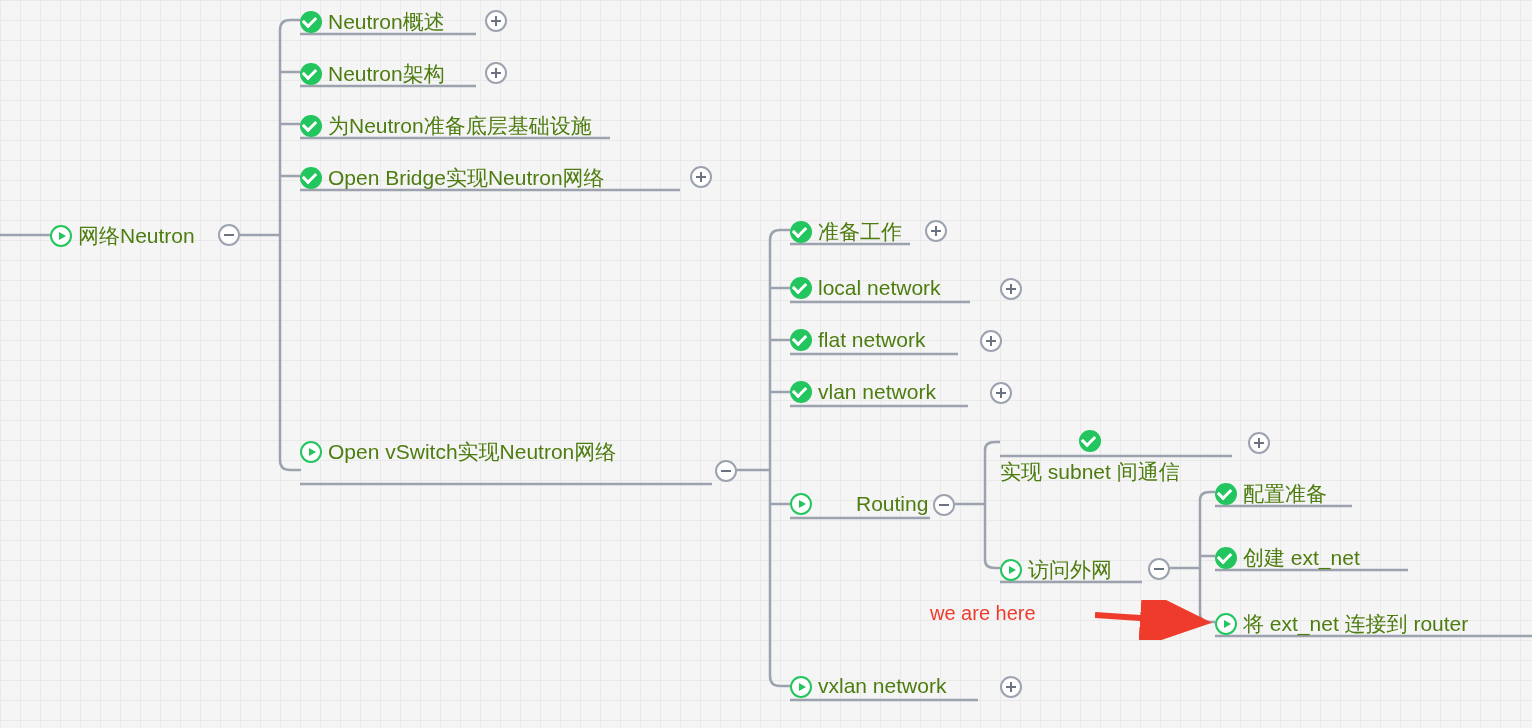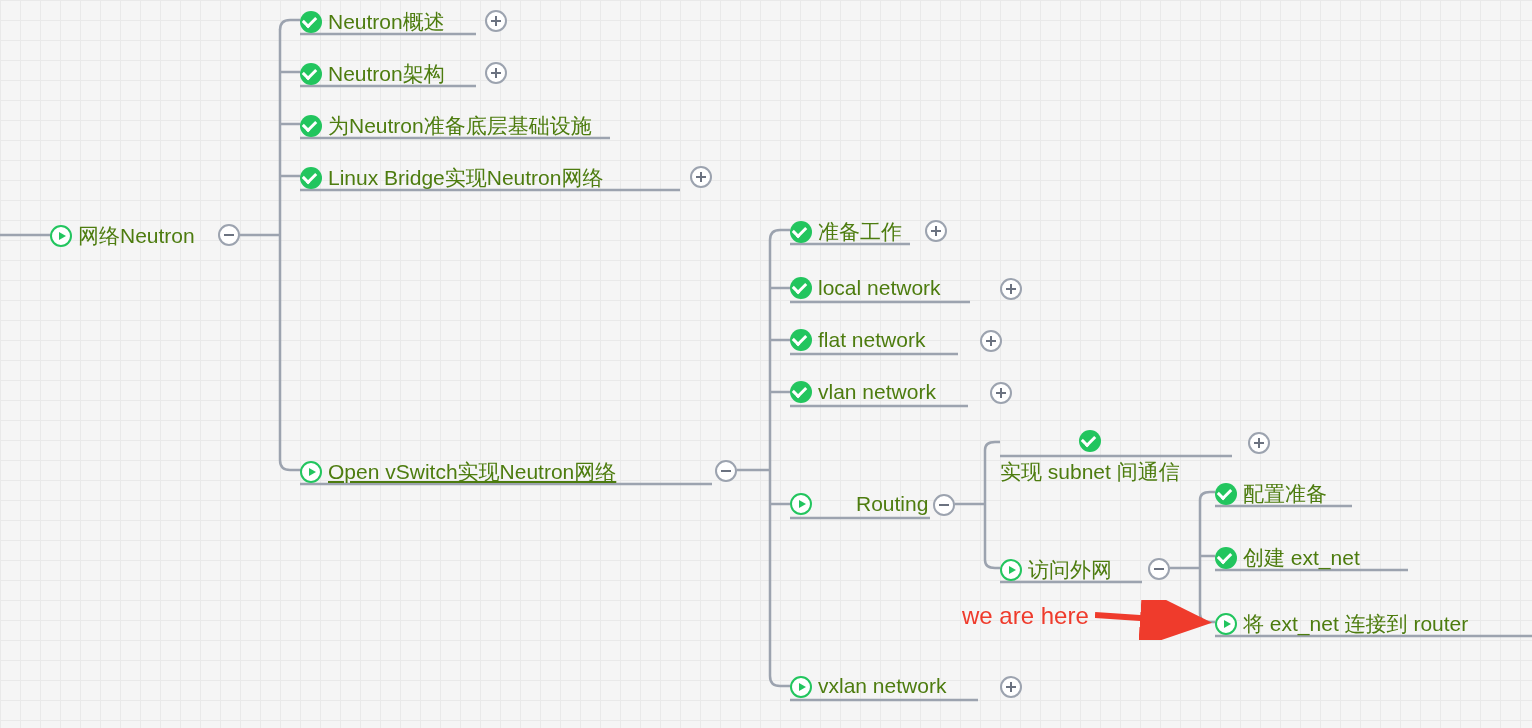--- a/index.html
+++ b/index.html
@@ -82,23 +82,22 @@
   }
   svg.connectors {
     position: absolute;
     left: 0; top: 0;
     width: 1532px; height: 728px;
     pointer-events: none;
   }
   .annotation {
     position: absolute;
     color: #ef3b2c;
-    font-size: 24px;
+    font-size: 20px;
     font-weight: 500;
-    margin-left: 32px;
   }
   svg.arrow {
     position: absolute;
   }
 </style>
 </head>
 <body>
 
 <svg class="connectors">
   <g stroke="#9ca3af" stroke-width="2.5" fill="none">
@@ -172,25 +171,25 @@
 </div>
 <span class="toggle plus" style="left:485px; top:62px;"></span>
 
 <div class="node" style="left:300px; top:112px;">
   <span class="icon-circle icon-check"></span>
   <span>为Neutron准备底层基础设施</span>
 </div>
 
 <div class="node" style="left:300px; top:164px;">
   <span class="icon-circle icon-check"></span>
-  <span>Linux Bridge实现Neutron网络</span>
+  <span>Open Bridge实现Neutron网络</span>
 </div>
 <span class="toggle plus" style="left:690px; top:166px;"></span>
 
-<div class="node" style="left:300px; top:458px;text-decoration:underline;">
+<div class="node" style="left:300px; top:438px;">
   <span class="icon-circle icon-play"></span>
   <span>Open vSwitch实现Neutron网络</span>
 </div>
 <span class="toggle" style="left:715px; top:460px;"></span>
 
 <div class="node" style="left:790px; top:218px;">
   <span class="icon-circle icon-check"></span>
   <span>准备工作</span>
 </div>
 <span class="toggle plus" style="left:925px; top:220px;"></span>

